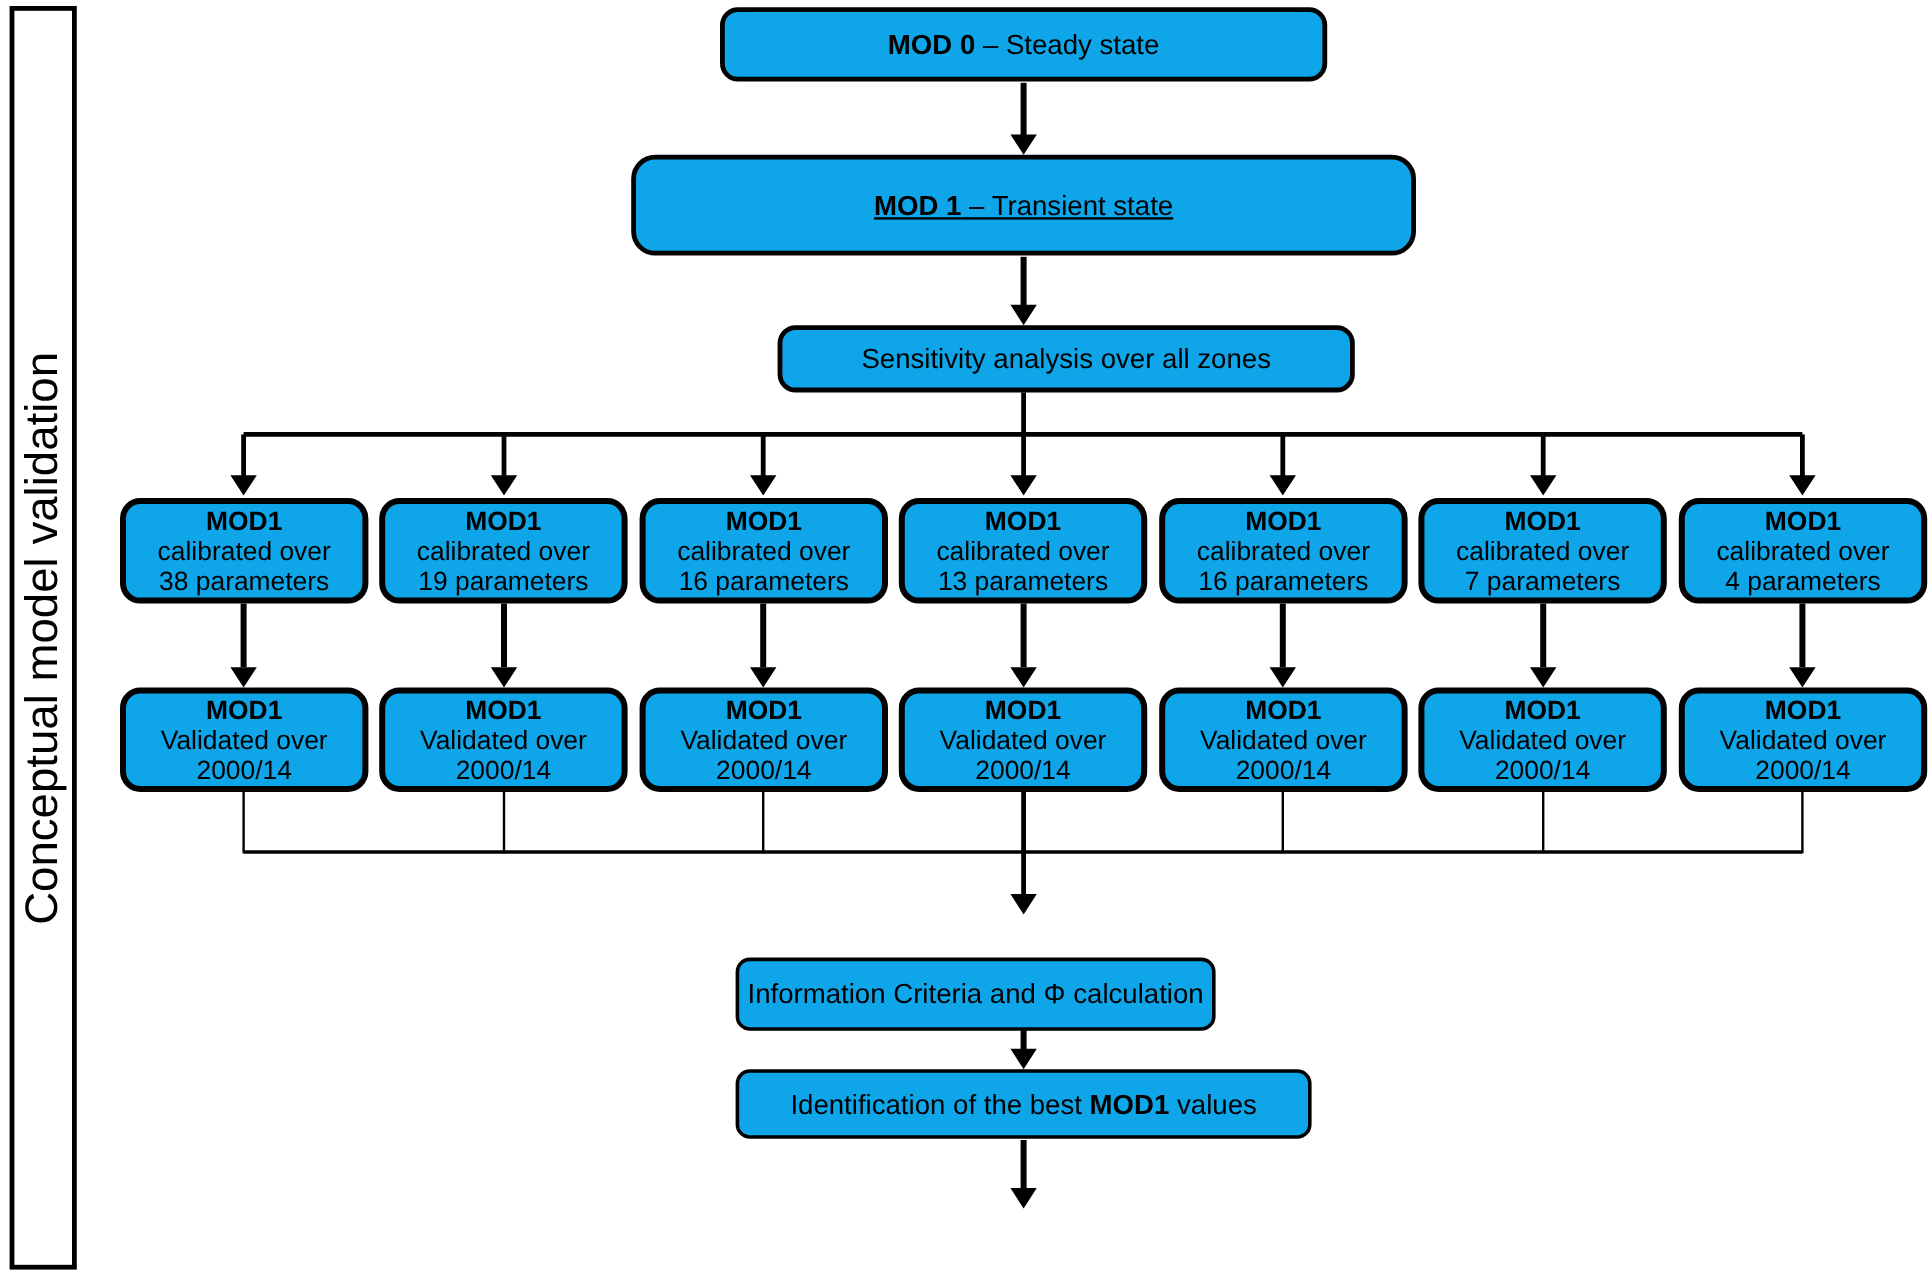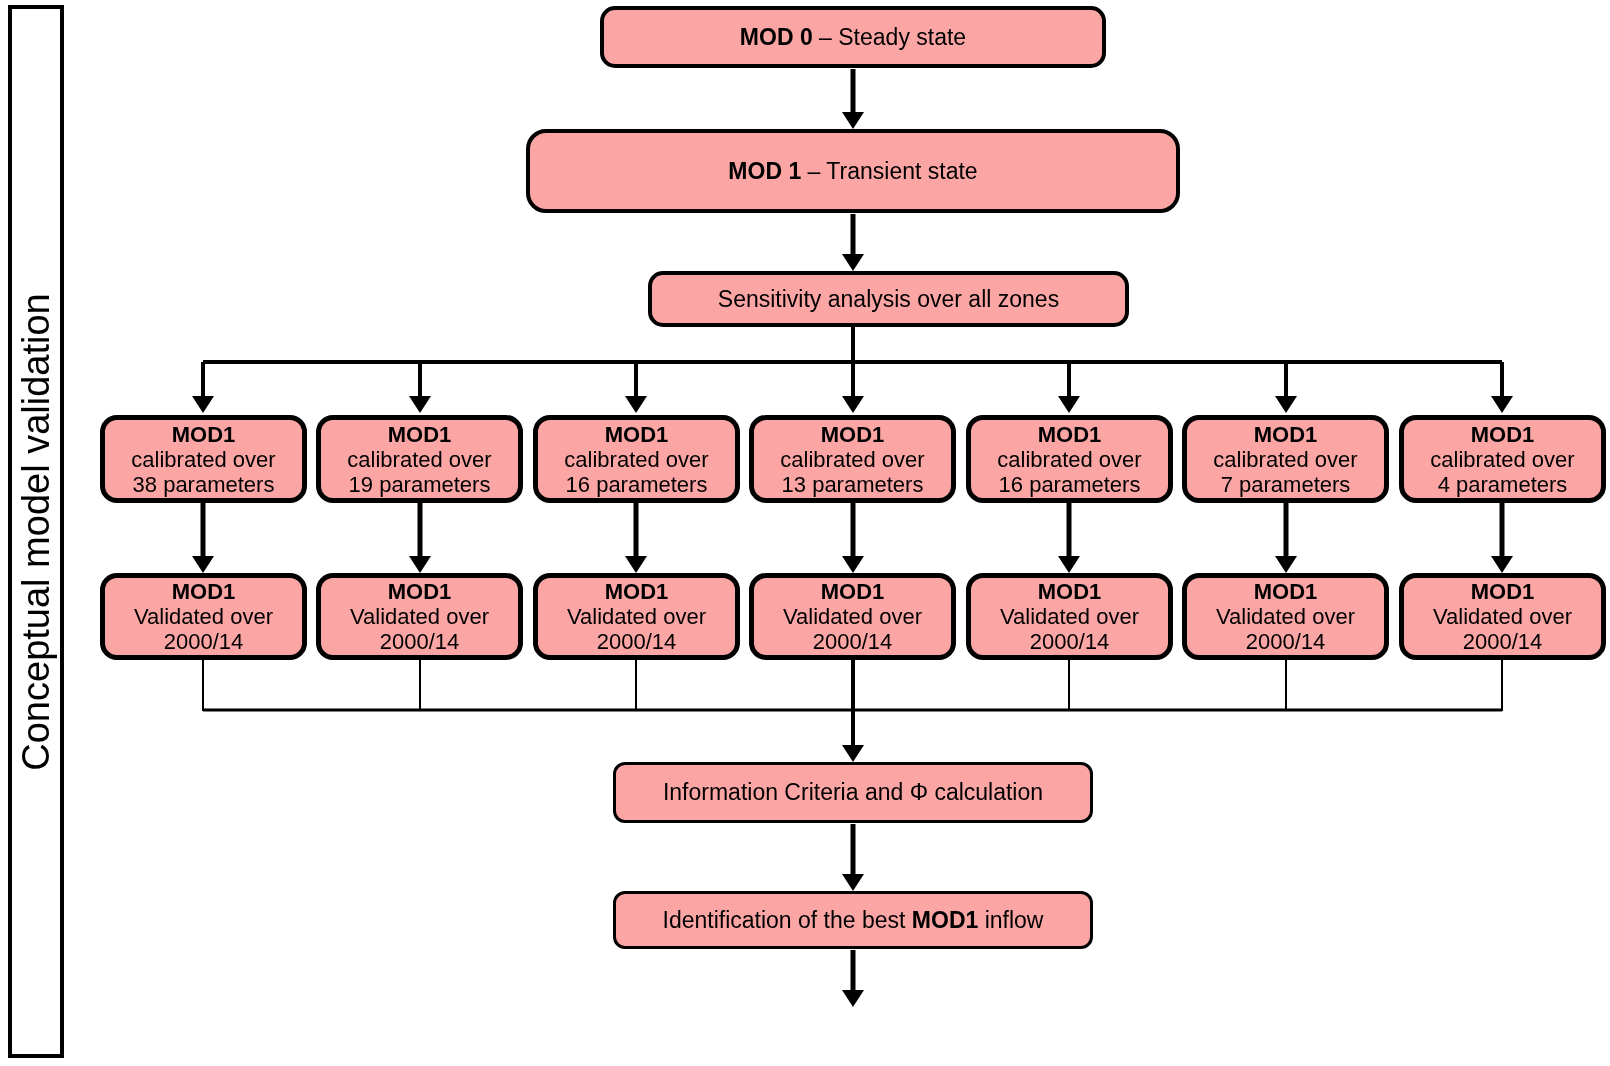--- a/index.html
+++ b/index.html
@@ -13,21 +13,21 @@
     overflow: hidden;
   }
   svg.connectors {
     position: absolute;
     left: 0; top: 0;
     width: 1610px; height: 1066px;
   }
   .box {
     position: absolute;
     box-sizing: border-box;
-    background: #fca5a5;
+    background: #0ea5e9;
     border: 4px solid #000000;
     border-radius: 15px;
     display: flex;
     flex-direction: column;
     align-items: center;
     justify-content: center;
     text-align: right;
   }
   .top-box { font-size: 23px; line-height: 28px; }
   .row-box {
@@ -136,21 +136,21 @@
   </svg>
 
   <div class="sidebar">
     <span class="sidebar-text">Conceptual model validation</span>
   </div>
 
   <div class="box top-box" style="left:600px; top:6px; width:506px; height:62px;">
     <div><span class="bold">MOD 0</span><span> – Steady state</span></div>
   </div>
 
-  <div class="box top-box" style="left:526px; top:129px; width:654px; height:84px; border-radius:20px;">
+  <div class="box top-box" style="left:526px; top:129px; width:654px; height:84px; border-radius:20px;text-decoration:underline;">
     <div><span class="bold">MOD 1</span><span> – Transient state</span></div>
   </div>
 
   <div class="box top-box" style="left:648px; top:271px; width:481px; height:56px;">
     <div>Sensitivity analysis over all zones</div>
   </div>
 
   <div class="box row-box" style="left:100px; top:415px; width:207px; height:88px;">
     <div class="bold">MOD1</div>
     <div>calibrated over</div>
@@ -216,22 +216,22 @@
     <div class="bold">MOD1</div>
     <div>Validated over</div>
     <div>2000/14</div>
   </div>
   <div class="box row-box" style="left:1399px; top:573px; width:207px; height:87px;">
     <div class="bold">MOD1</div>
     <div>Validated over</div>
     <div>2000/14</div>
   </div>
 
-  <div class="box bottom-box" style="left:613px; top:762px; width:480px; height:61px;">
+  <div class="box bottom-box" style="left:613px; top:798px; width:400px; height:61px;">
     <div>Information Criteria and Φ calculation</div>
   </div>
 
   <div class="box bottom-box" style="left:613px; top:891px; width:480px; height:58px;">
-    <div><span>Identification of the best </span><span class="bold">MOD1</span><span> inflow</span></div>
+    <div><span>Identification of the best </span><span class="bold">MOD1</span><span> values</span></div>
   </div>
 
 
 </div>
 
 </body></html>

